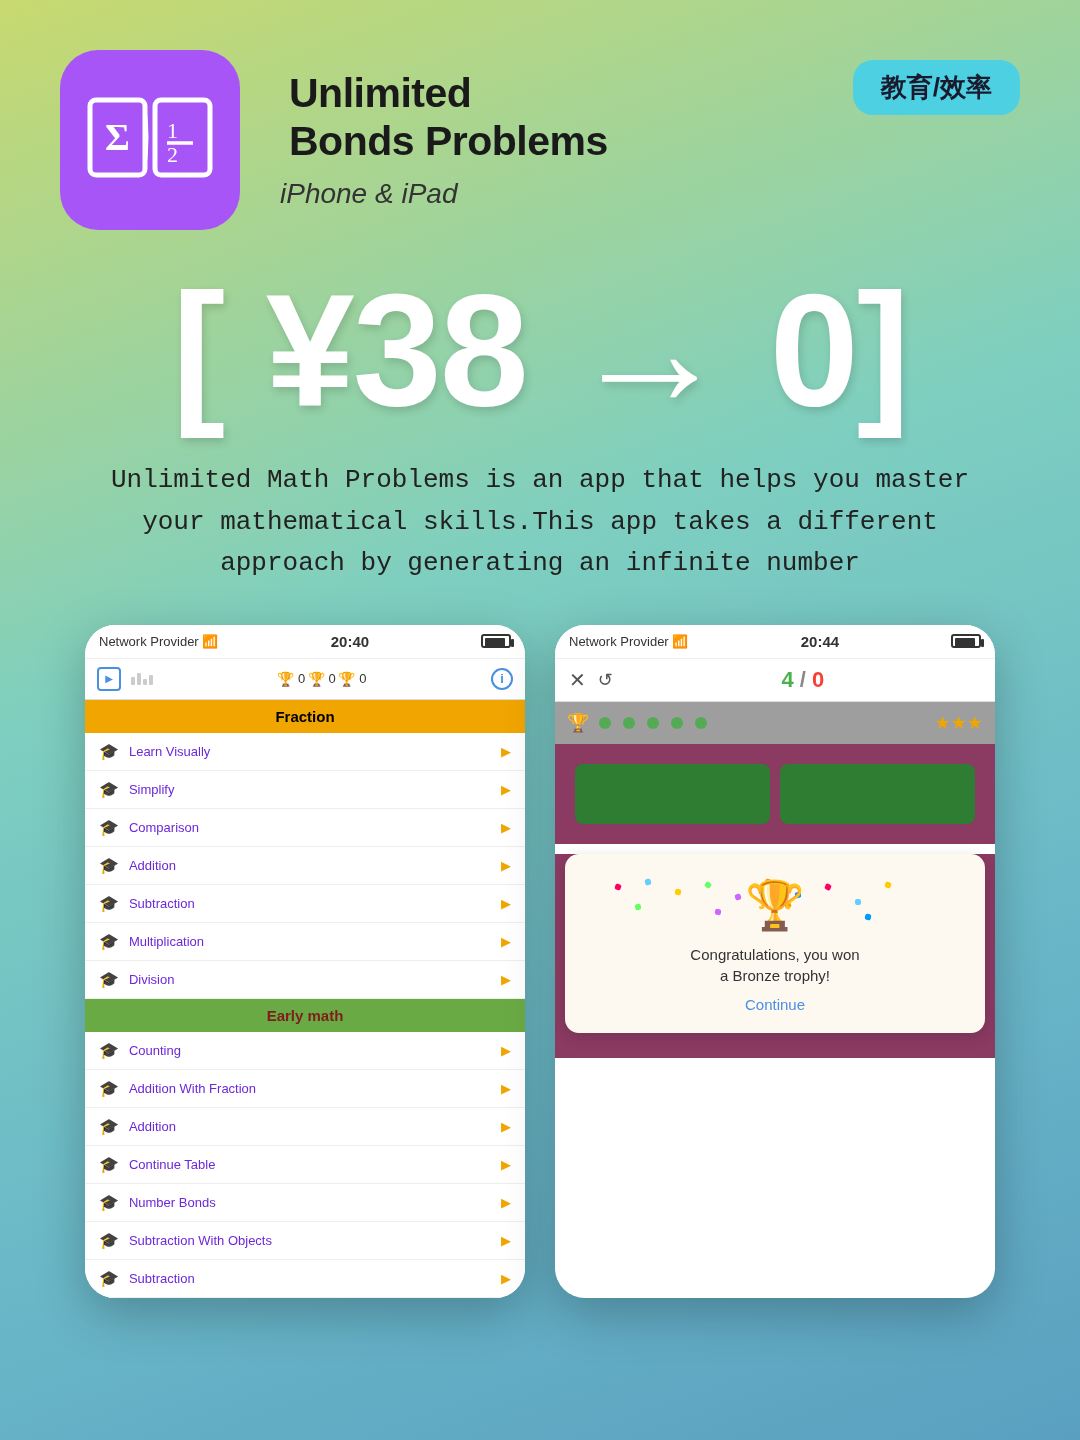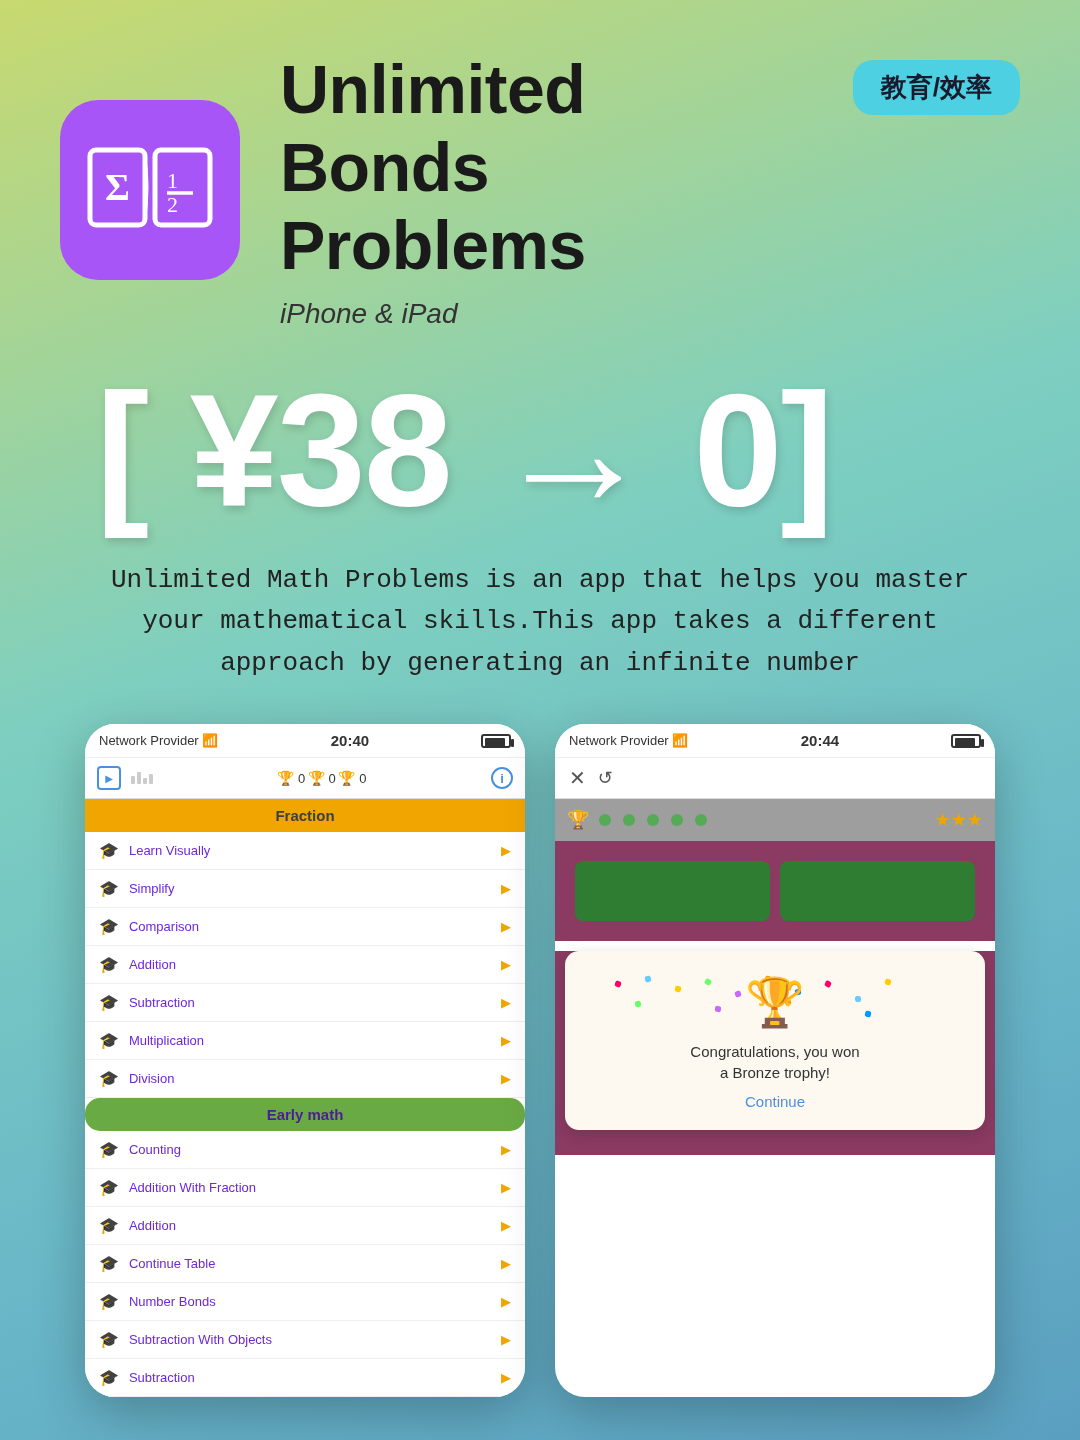--- a/index.html
+++ b/index.html
@@ -30,25 +30,26 @@
       flex-shrink: 0;
     }
     .app-icon svg {
       width: 130px;
       height: 100px;
     }
     .app-info {
       flex: 1;
     }
     .app-title {
-      font-size: 68px;
+      font-size: 41px;
       font-weight: 700;
       color: #1a1a1a;
       line-height: 1.15;
       letter-spacing: -0.5px;
+      margin-left: 9px;
     }
     .app-platform {
       font-size: 28px;
       color: #333;
       margin-top: 13px;
       font-style: italic;
     }
     .category-badge {
       background: #4dd0e1;
       color: #1a1a2e;
@@ -56,21 +57,21 @@
       padding: 10px 28px;
       font-size: 26px;
       font-weight: 600;
       white-space: nowrap;
       align-self: flex-start;
       margin-top: 10px;
     }
 
     
     .price-section {
-      text-align: left;
+      text-align: center;
       padding: 10px 96px 20px;
     }
     .price-display {
       font-size: 160px;
       font-weight: 900;
       color: white;
       letter-spacing: -2px;
       line-height: 1;
       text-shadow: 2px 4px 8px rgba(0,0,0,0.15);
     }
@@ -144,23 +145,23 @@
     .trophy-count { font-size: 13px; color: #333; }
     .info-icon { width: 22px; height: 22px; border: 2px solid #4a90e2; border-radius: 50%; display: flex; align-items: center; justify-content: center; color: #4a90e2; font-size: 13px; font-weight: bold; }
 
     
     .section-header {
       background: #f0a500;
       padding: 8px 0;
       text-align: center;
       font-weight: 700;
       font-size: 15px;
-      color: #404040;
-    }
-    .section-header.green { background: #6aaa44; color: #4c1d95; border-radius: 15px; }
+      color: #000000;
+    }
+    .section-header.green { background: #6aaa44; color: #7f1d1d; }
 
     
     .list-item {
       display: flex;
       align-items: center;
       padding: 9px 14px;
       border-bottom: 1px solid #eee;
       background: white;
       gap: 10px;
     }
@@ -395,20 +396,25 @@
         <span>Network Provider</span>
         <span>📶</span>
       </div>
       <div class="status-center">20:44</div>
       <div class="status-right"></div>
     </div>
 
     <div class="phone2-toolbar">
       <span class="close-btn">✕</span>
       <span class="refresh-btn">↺</span>
+      <div class="score-display">
+        <span class="score-green">4</span>
+        <span class="score-slash">/</span>
+        <span class="score-red">0</span>
+      </div>
     </div>
 
     <div class="quiz-header">
       <span class="trophy-sm">🏆</span>
       <span class="dot"></span>
       <span class="dot"></span>
       <span class="dot"></span>
       <span class="dot"></span>
       <span class="dot"></span>
       <span class="stars-row">★★★</span>

